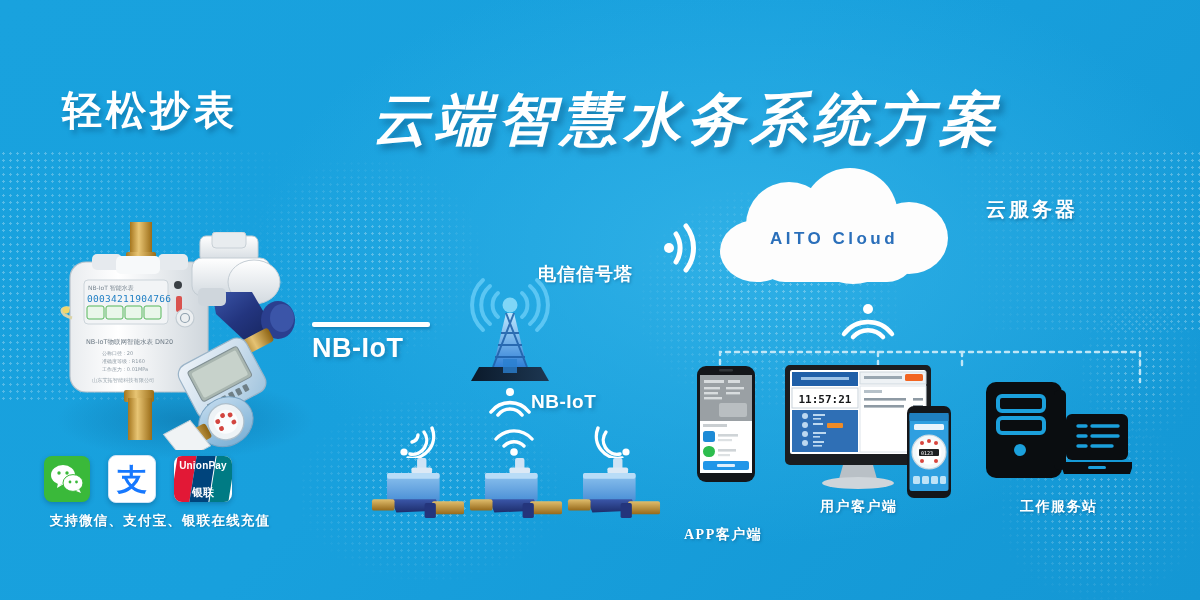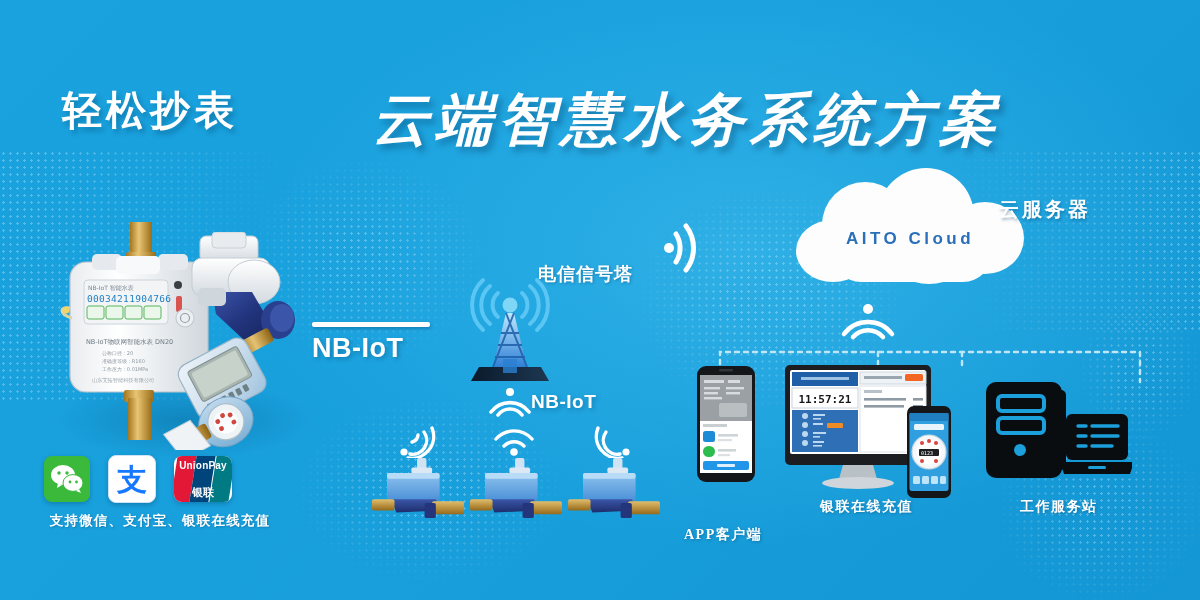--- a/index.html
+++ b/index.html
@@ -38,34 +38,33 @@
   
   #headline{
     position:absolute;left:372px;top:86px;
     color:#ffffff;font-weight:bold;font-size:57px;line-height:66px;
     letter-spacing:6px;white-space:nowrap;font-style:italic;
     text-shadow:4px 5px 6px rgba(0,55,95,.38);
     font-family:"DejaVu Sans","Liberation Sans",sans-serif;
   }
 
   
-  #cloud{position:absolute;left:796px;top:168px;width:228px;height:116px;}
+  #cloud{position:absolute;left:720px;top:168px;width:228px;height:116px;}
   #cloud .lobe{position:absolute;background:#fdfdfd;border-radius:50%;}
   #cloud-label{
     position:absolute;left:0;top:0;width:228px;height:116px;
     display:flex;align-items:center;justify-content:center;
     color:#2a6fba;font-size:17px;font-weight:bold;letter-spacing:3.5px;
     padding-top:26px;box-sizing:border-box;
   }
   #cloud-server-text{
     position:absolute;left:986px;top:196px;
     color:#fff;font-size:20px;font-weight:bold;letter-spacing:3px;
     text-shadow:1px 2px 3px rgba(0,60,100,.35);
     font-family:"DejaVu Sans","Liberation Sans",sans-serif;
-    margin-left:13px;
   }
 
   
   .wifi{position:absolute;}
   .wifi svg{display:block;}
 
   
   #tower{position:absolute;left:465px;top:275px;width:90px;height:110px;}
   #tower-label{
     position:absolute;left:538px;top:262px;
@@ -539,21 +538,21 @@
       <circle cx="29" cy="55" r="2"></circle>
         <circle cx="15" cy="55" r="2"></circle>
     </g>
     <g fill="#bfe3f7">
       <rect x="6" y="70" width="7" height="8" rx="1.5"></rect>
         <rect x="15" y="70" width="7" height="8" rx="1.5"></rect>
       <rect x="24" y="70" width="7" height="8" rx="1.5"></rect>
         <rect x="33" y="70" width="6" height="8" rx="1.5"></rect>
     </g>
   </svg>
-  <div class="dev-label" style="left:820px;top:498px;">银联在线充值</div>
+  <div class="dev-label" style="left:820px;top:498px;">用户客户端</div>
 
   <svg style="position:absolute;left:984px;top:382px;" width="148" height="106" viewBox="0 0 148 106">
 
     <g fill="#0a0d10">
       <rect x="2" y="0" width="76" height="96" rx="10"></rect>
     </g>
     <g fill="none" stroke="#1ba0dc" stroke-width="4">
       <rect x="14" y="14" width="46" height="15" rx="4"></rect>
       <rect x="14" y="36" width="46" height="15" rx="4"></rect>
     </g>

